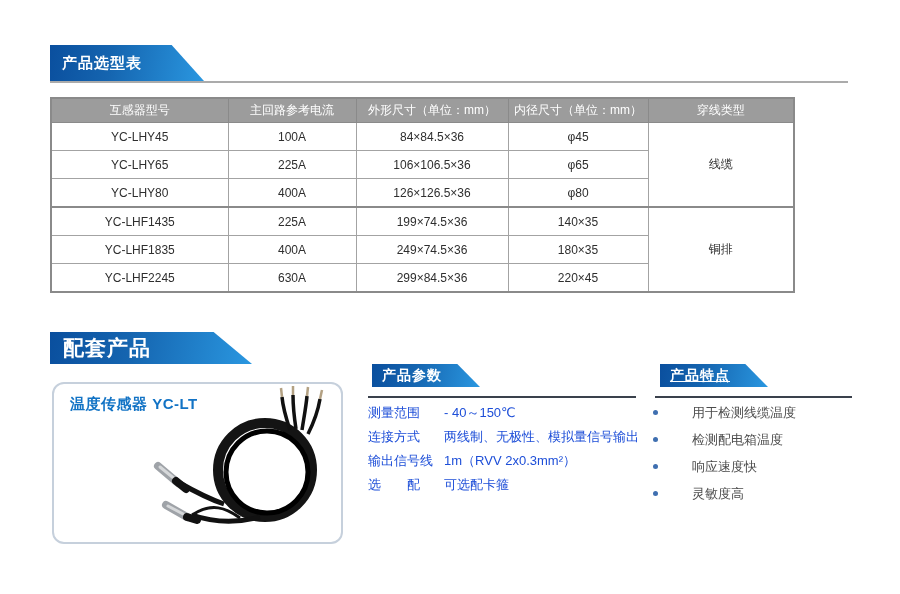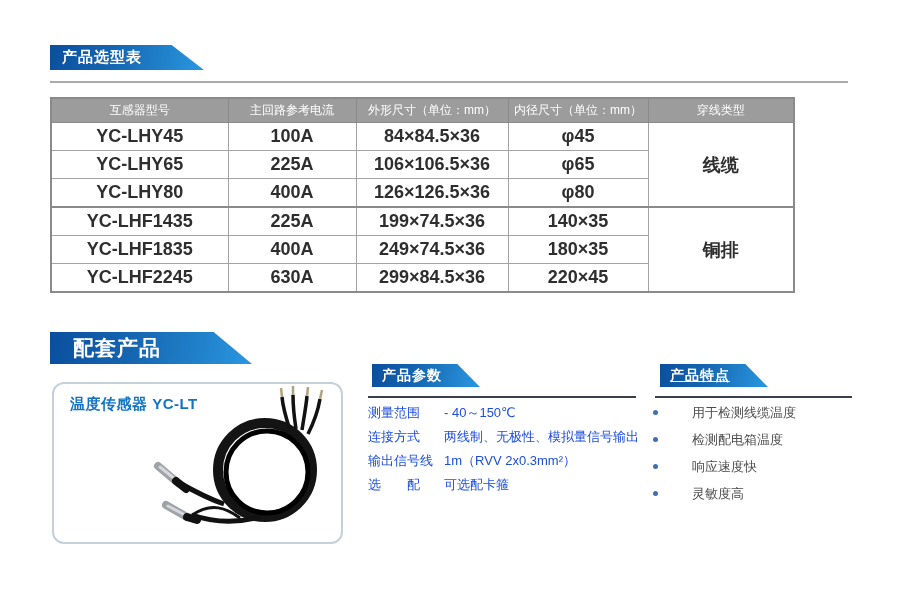--- a/index.html
+++ b/index.html
@@ -3,35 +3,35 @@
 <meta charset="utf-8">
 <style>
   html,body{margin:0;padding:0;background:#fff;}
   .page{position:relative;width:900px;height:594px;background:#ffffff;overflow:hidden;
         font-family:"Liberation Sans","DejaVu Sans",sans-serif;color:#333;}
 
   
   .banner{position:absolute;display:flex;align-items:center;color:#fff;font-weight:bold;
           background:linear-gradient(100deg,#0a4f9e 0%,#1565b0 40%,#2a97e0 100%);
           clip-path:polygon(0 0,79% 0,100% 100%,0 100%);box-sizing:border-box;}
-  .banner-lg{left:50px;top:332px;width:202px;height:32px;font-size:21px;padding-left:23px;letter-spacing:1px;
+  .banner-lg{left:50px;top:332px;width:202px;height:32px;font-size:21px;padding-left:13px;letter-spacing:1px;
              clip-path:polygon(0 0,81% 0,100% 100%,0 100%);}
-  .banner-top{left:50px;top:45px;width:154px;height:25px;font-size:15px;padding-left:12px;letter-spacing:1px;}
+  .banner-top{left:50px;top:45px;width:154px;height:36px;font-size:15px;padding-left:12px;letter-spacing:1px;}
   .banner-sm{width:108px;height:23px;font-size:14px;padding-left:10px;letter-spacing:1px;}
 
   .rule-gray{position:absolute;left:50px;top:81px;width:798px;height:2px;background:#ababab;}
   .rule-dark{position:absolute;height:2px;background:#3a414c;}
 
   
   .sel-table{position:absolute;left:50px;top:97px;border-collapse:collapse;table-layout:fixed;
              border:2px solid #8a8a8a;background:#fff;}
   .sel-table th{background:#9c9c9c;color:#fff;font-weight:normal;font-size:12px;height:23px;
                 border:1px solid #8a8a8a;padding:0;text-align:center;}
-  .sel-table td{border:1px solid #a3a3a3;font-size:18px;color:#2e2e2e;height:27px;
-                text-align:center;padding:0;font-weight:bold;}
+  .sel-table td{border:1px solid #a3a3a3;font-size:12px;color:#2e2e2e;height:27px;
+                text-align:center;padding:0;}
   .sel-table tr.group-start td{border-top:2px solid #8a8a8a;}
 
   
   .card{position:absolute;left:52px;top:382px;width:291px;height:162px;background:#fff;
         border:2px solid #c6d0dc;border-radius:12px;box-sizing:border-box;}
   .card-title{position:absolute;left:16px;top:11px;font-size:15px;font-weight:bold;
               color:#1273c5;letter-spacing:0.5px;}
   .card svg{position:absolute;left:0;top:0;}
 
   

